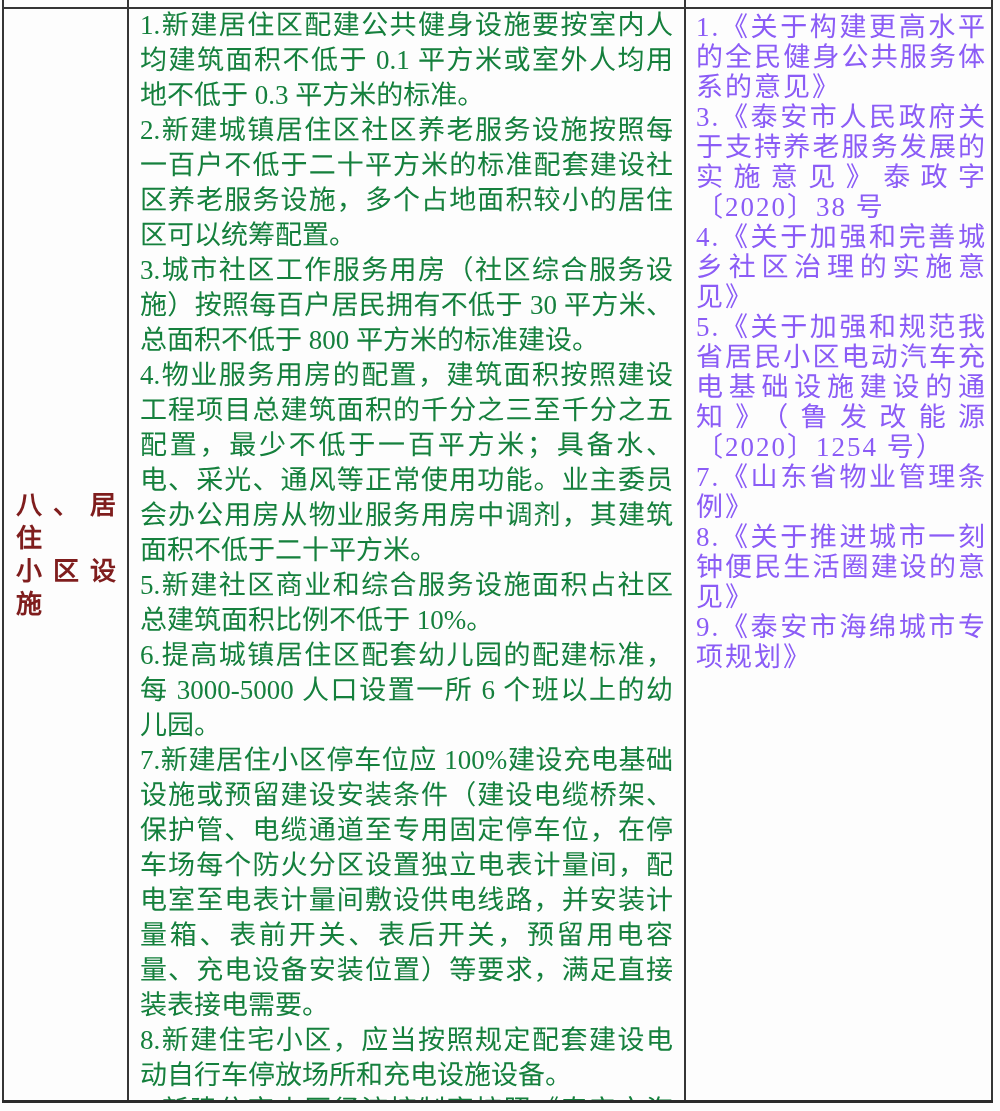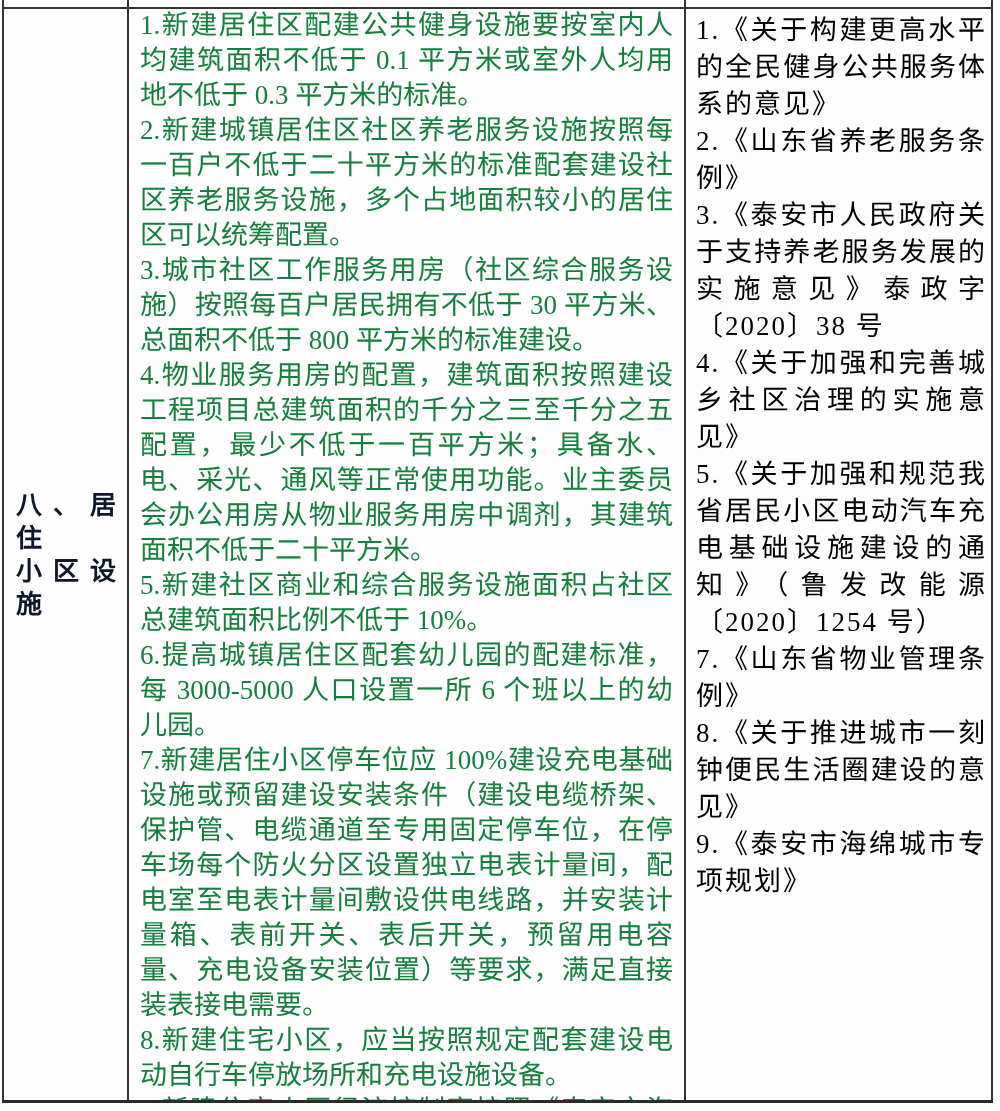--- a/index.html
+++ b/index.html
@@ -33,45 +33,45 @@
   .hline.bottom { top:1100px; height:3px; background:#2b2b2b; }
 
   
   .cell-label {
     position:absolute; left:4px; top:9px; width:123px; height:1091px;
     display:flex; align-items:center;
   }
   .label-lines {
     width:100px; margin-left:12px;
     font-weight:bold; font-size:26px; line-height:33px;
-    color:#0f172a;
+    color:#7f1d1d;
   }
   .label-line { text-align:justify; text-align-last:justify; }
 
   
   .cell-req {
     position:absolute; left:140px; top:8px; width:533px; height:1092px;
     overflow:hidden;
   }
   .cell-req p {
     font-size:27px; line-height:35px;
     text-align:justify; text-justify:inter-ideograph;
     color:#15803d;
   }
 
   
   .cell-ref {
     position:absolute; left:696px; top:12px; width:291px; height:1088px;
     overflow:hidden;
   }
   .cell-ref p {
-    font-size:27px; line-height:37px;
+    font-size:27px; line-height:30px;
     letter-spacing:2px;
     text-align:justify; text-justify:inter-ideograph;
-    color:#000000;
+    color:#8b5cf6;
   }
 </style>
 </head>
 <body>
 
 <div class="page">
 
   <div class="vline v1"></div>
   <div class="vline v2"></div>
   <div class="vline v3"></div>
@@ -94,21 +94,20 @@
     <p>4.物业服务用房的配置，建筑面积按照建设工程项目总建筑面积的千分之三至千分之五配置，最少不低于一百平方米；具备水、电、采光、通风等正常使用功能。业主委员会办公用房从物业服务用房中调剂，其建筑面积不低于二十平方米。</p>
     <p>5.新建社区商业和综合服务设施面积占社区总建筑面积比例不低于 10%。</p>
     <p>6.提高城镇居住区配套幼儿园的配建标准，每 3000-5000 人口设置一所 6 个班以上的幼儿园。</p>
     <p>7.新建居住小区停车位应 100%建设充电基础设施或预留建设安装条件（建设电缆桥架、保护管、电缆通道至专用固定停车位，在停车场每个防火分区设置独立电表计量间，配电室至电表计量间敷设供电线路，并安装计量箱、表前开关、表后开关，预留用电容量、充电设备安装位置）等要求，满足直接装表接电需要。</p>
     <p>8.新建住宅小区，应当按照规定配套建设电动自行车停放场所和充电设施设备。</p>
     <p>9.新建住宅小区径流控制率按照《泰安市海绵城市专项规划》分区要求实施。</p>
   </div>
 
   <div class="cell-ref">
     <p>1.《关于构建更高水平的全民健身公共服务体系的意见》</p>
-    <p>2.《山东省养老服务条例》</p>
     <p>3.《泰安市人民政府关于支持养老服务发展的实施意见》泰政字〔2020〕38 号</p>
     <p>4.《关于加强和完善城乡社区治理的实施意见》</p>
     <p>5.《关于加强和规范我省居民小区电动汽车充电基础设施建设的通知》（鲁发改能源〔2020〕1254 号）</p>
     <p>7.《山东省物业管理条例》</p>
     <p>8.《关于推进城市一刻钟便民生活圈建设的意见》</p>
     <p>9.《泰安市海绵城市专项规划》</p>
   </div>
 
 </div>
 

